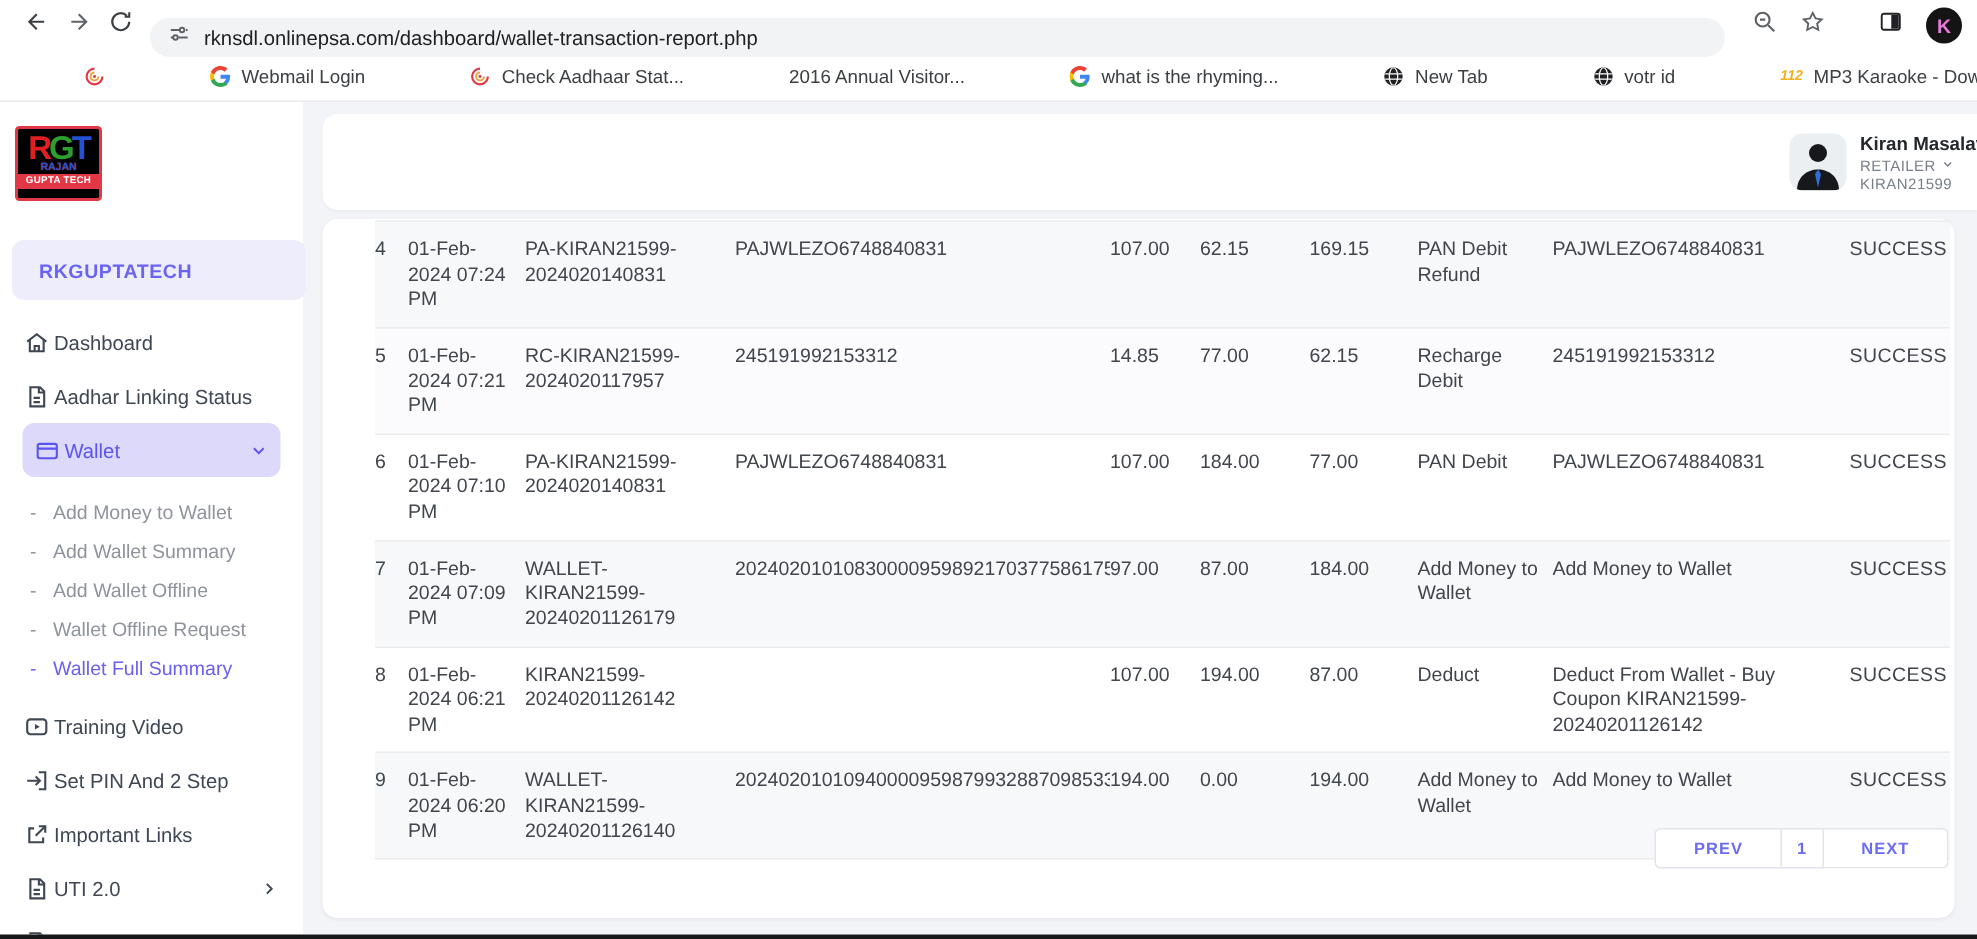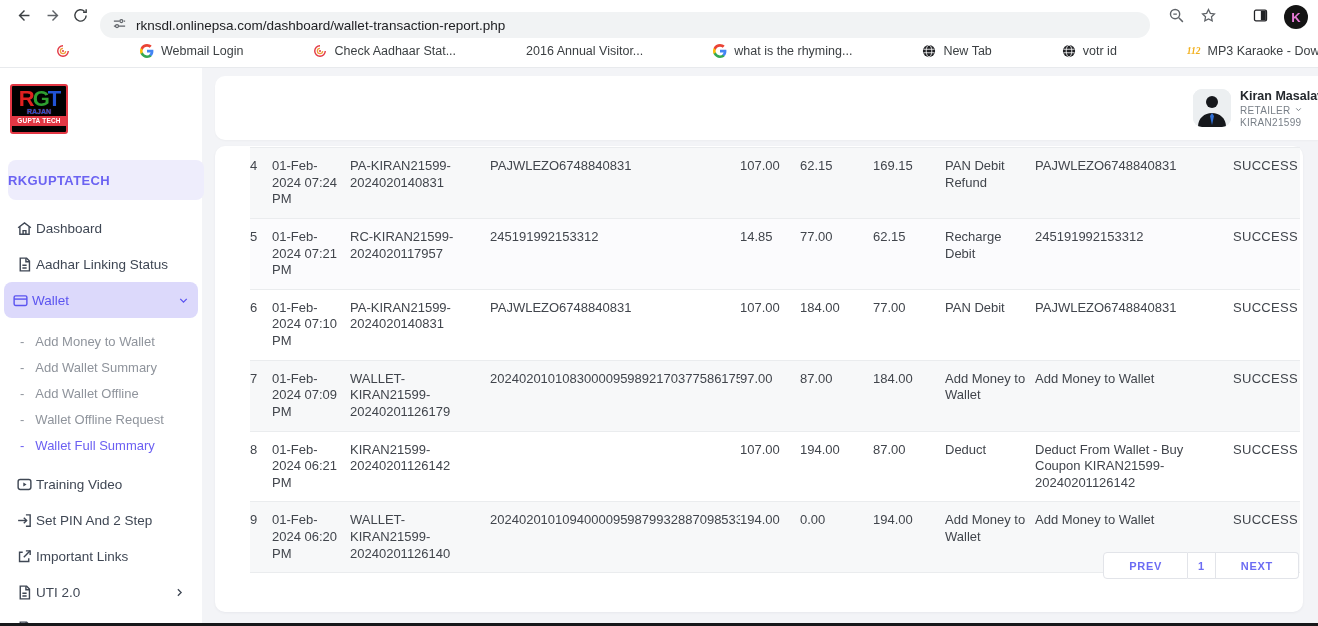--- a/index.html
+++ b/index.html
@@ -11,41 +11,41 @@
   .tb-btn svg { width:17px; height:17px; }
   .urlbar { flex:1; height:26px; background:#f1f3f4; border-radius:13px; display:flex; align-items:center; gap:9px; padding:0 12px; margin:16px 12px 0 6px; }
   .urlbar .url-text { font-size:13.5px; color:#202124; white-space:nowrap; overflow:hidden; }
   .urlbar svg { width:15px; height:15px; flex:0 0 auto; }
   .tb-right { display:flex; align-items:center; gap:4px; }
   .avatar-chrome { width:24px; height:24px; border-radius:50%; background:#141414; color:#e87bd8; font-weight:bold; font-size:13px; display:flex; align-items:center; justify-content:center; margin-left:6px; cursor:pointer; }
 
   
   .bmbar { height:34px; display:flex; align-items:center; gap:26px; padding:0 12px; background:#fff; border-bottom:1px solid #e8eaed; overflow:hidden; }
   .bm { display:flex; align-items:center; gap:7px; font-size:12.5px; color:#3c4043; white-space:nowrap; cursor:pointer; flex:0 0 auto;padding-left:44px; }
-  .bm-ic { display:flex; align-items:center;font-family:Liberation Serif, serif; }
+  .bm-ic { display:flex; align-items:center; }
   .bm-ic svg { width:14px; height:14px; }
   .bm-ic.ic-youtube-icon svg { width:16px; height:12px; }
   .ic-112-icon { color:#f2b01e; font-weight:bold; font-style:italic; font-size:9.5px; }
 
   
   .app { position:absolute; top:68px; left:0; right:0; bottom:3px; background:#f3f4f7; overflow:hidden; }
 
   
   .sidebar { position:absolute; left:0; top:0; bottom:0; width:202px; background:#fff; }
   .logo { position:absolute; left:10px; top:16px; width:58px; height:50px; background:#000000; border:2px solid #e23744; border-radius:3px; overflow:hidden; text-align:center; }
   .logo-rgt { font-size:22px; font-weight:bold; line-height:24px; letter-spacing:-2px; margin-top:1px; }
   .logo-rgt .lr { color:#e02020; } .logo-rgt .lg { color:#2e9e30; } .logo-rgt .lt { color:#2253d4; }
   .logo-rajan { font-size:7px; font-weight:bold; color:#2253d4; line-height:7px; text-shadow:0 0 1px #e23744; margin-top:-3px; }
   .logo-tag { background:#e23744; color:#fff; font-size:6.5px; font-weight:bold; line-height:10px; margin-top:1px; letter-spacing:.2px; }
-  .brand { position:absolute; left:8px; top:92px; width:196px; height:40px; background:#eeedfc; border-radius:8px; display:flex; align-items:center; color:#6b63f2; font-weight:bold; font-size:13px; letter-spacing:.4px; cursor:pointer; }
+  .brand { position:absolute; left:8px; top:92px; width:196px; height:40px; background:#eeedfc; border-radius:8px; display:flex; align-items:center; padding-left:18px; color:#6b63f2; font-weight:bold; font-size:13px; letter-spacing:.4px; cursor:pointer; }
   .nav { position:absolute; top:142px; left:0; right:0; }
   .nav-item { height:36px; display:flex; align-items:center; gap:3px; padding:0 16px; color:#3f4754; font-size:13.5px; cursor:pointer; }
   .nav-item .nv-ic { display:flex; } .nav-item .nv-ic svg { width:17px; height:17px; }
   .nav-item .nv-ch { margin-left:auto; display:flex; } .nav-item .nv-ch svg { width:13px; height:13px; }
-  .nav-item.active { background:#dcd9fb; border-radius:8px; margin:0 4px; padding:0 8px 0 8px; color:#5b54f0; }
+  .nav-item.active { background:#dcd9fb; border-radius:8px; margin:0 15px; padding:0 8px 0 8px; color:#5b54f0; }
   .sub { padding:10px 0 8px 0; }
   .sub-item { height:26px; display:flex; align-items:center; gap:11px; padding-left:20px; color:#8f949c; font-size:13px; cursor:pointer; }
   .sub-item .dash { font-size:13px; }
   .sub-item.active { color:#6b5ff2; }
 
   
   .headerband { position:absolute; left:215px; top:8px; right:0; height:64px; background:#fff; border-radius:10px 0 0 10px; overflow:hidden; box-shadow:0 1px 2px rgba(0,0,0,.03); }
   .user { position:absolute; left:978px; top:13px; display:flex; gap:9px; }
   .user-avatar { width:38px; height:38px; border-radius:9px; background:#eceff1; overflow:hidden; flex:0 0 auto; cursor:pointer; }
   .user-avatar svg { width:38px; height:38px; }

